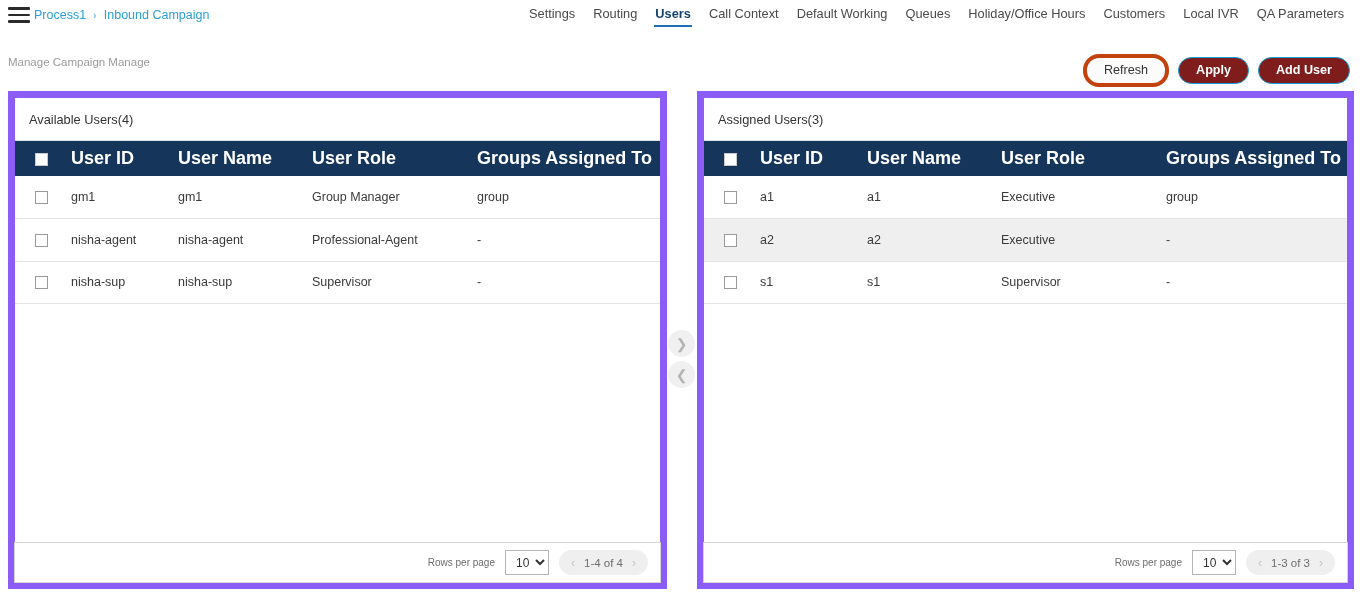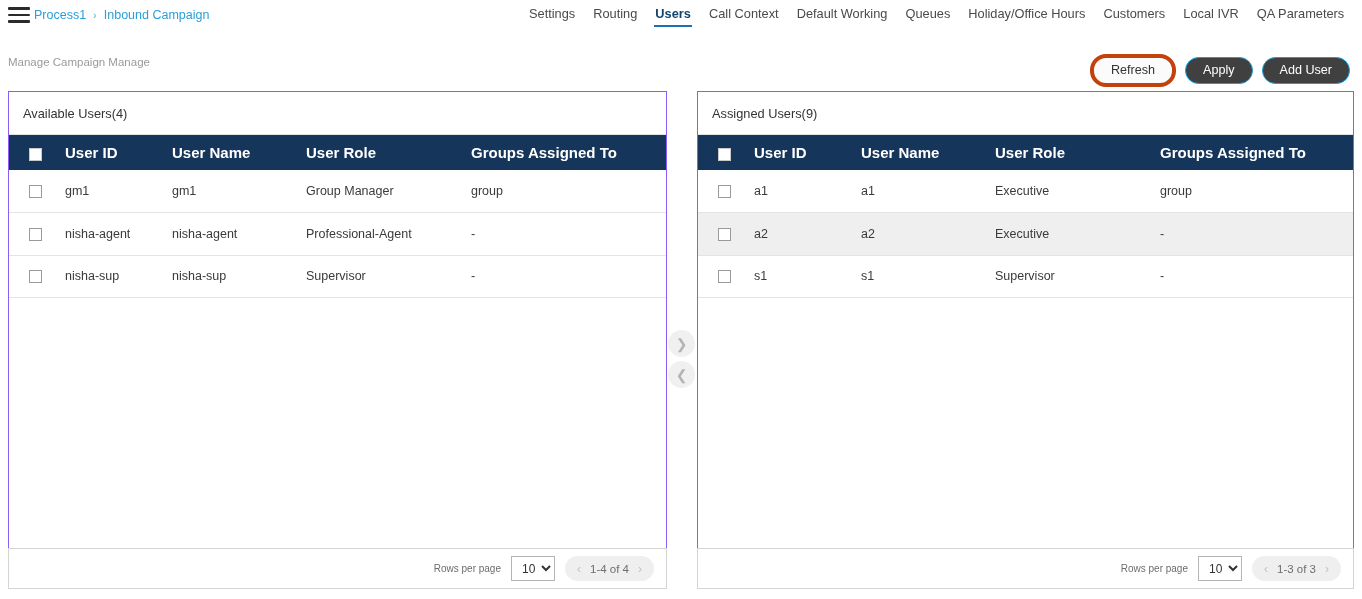--- a/index.html
+++ b/index.html
@@ -56,41 +56,41 @@
   .actions {
     position: absolute; right: 12px; top: 54px;
     display: flex; align-items: center; gap: 9px;
   }
   .btn {
     border-radius: 16px; font-size: 12.6px; cursor: pointer;
     padding: 5px 17px 6px 17px; line-height: 14px;
     white-space: nowrap;
   }
   .btn-ghost { background: #fbfbfb; color: #333; border: 4px solid #c2410c; }
-  .btn-primary { background: #404040; color: #ffffff; border: 1px solid #12a1dc; font-weight: 400; }
+  .btn-primary { background: #7f1d1d; color: #ffffff; border: 1px solid #12a1dc; font-weight: 700; }
 
   
   .panel {
     position: absolute; top: 91px; height: 498px;
     background: #ffffff;
-    border: 1px solid #8b5cf6;
+    border: 7px solid #8b5cf6;
   }
   .panel-left  { left: 8px;   width: 659px; }
   .panel-right { left: 697px; width: 657px; }
 
   .panel-title {
     height: 43px; display: flex; align-items: center;
     padding-left: 14px; font-size: 12.8px; color: #333;
     border-bottom: 1px solid #e2e2e2;
   }
 
   table.grid { width: 100%; border-collapse: collapse; table-layout: fixed; }
   table.grid thead th {
     background: #16355a; color: #ffffff;
-    font-size: 15px; font-weight: bold; text-align: left;
+    font-size: 18px; font-weight: bold; text-align: left;
     height: 35px; padding: 0;
     vertical-align: middle;
   }
   table.grid tbody td {
     font-size: 12.5px; color: #3a3a3a;
     height: 42.5px; padding: 0;
     border-bottom: 1px solid #e4e4e4;
     vertical-align: middle;
   }
   tbody tr.hl td { background: #efefef; }
@@ -237,21 +237,21 @@
     </div>
   </div>
 </div>
 
 <div class="transfer">
   <div class="circ-btn">❯</div>
   <div class="circ-btn">❮</div>
 </div>
 
 <div class="panel panel-right">
-  <div class="panel-title">Assigned Users(9)</div>
+  <div class="panel-title">Assigned Users(3)</div>
 
   <div class="grid-body-area">
     <table class="grid">
       <thead>
         <tr>
           <th class="c-chk">
             <span class="chk"></span>
           </th>
           <th class="c-id">User ID</th>
           <th class="c-name">User Name</th>

